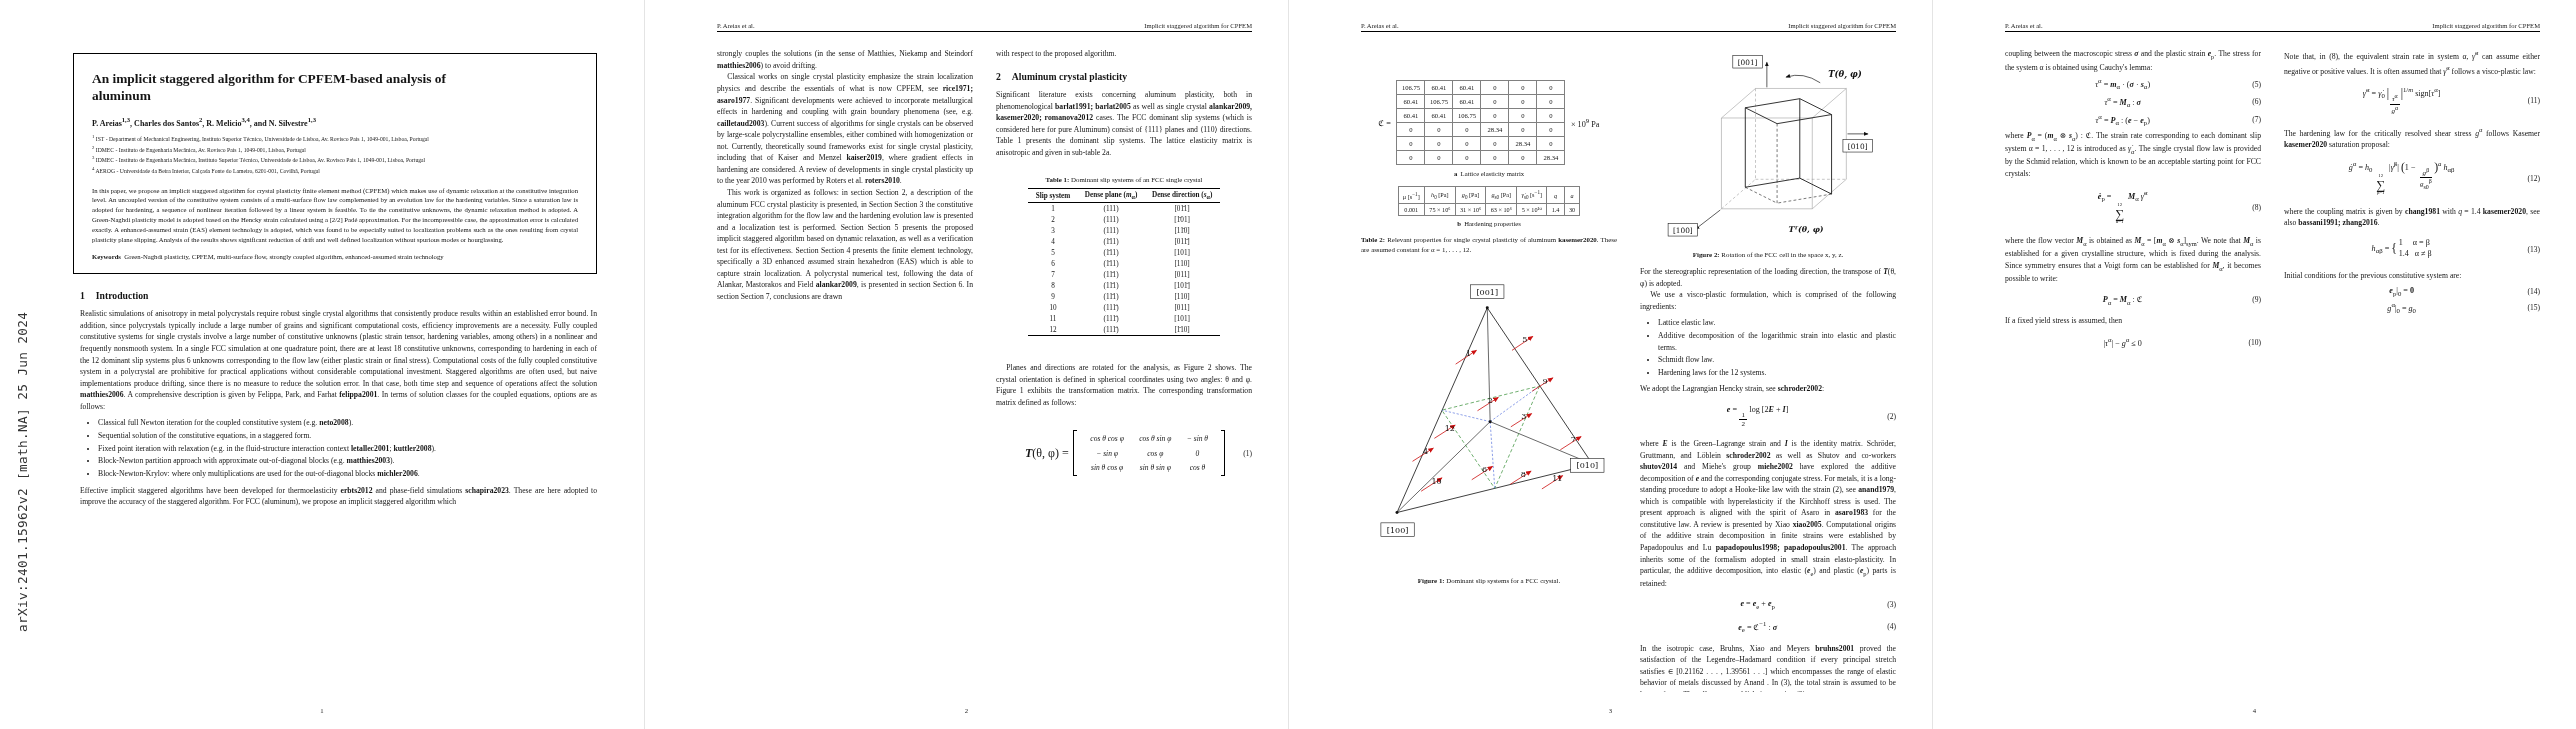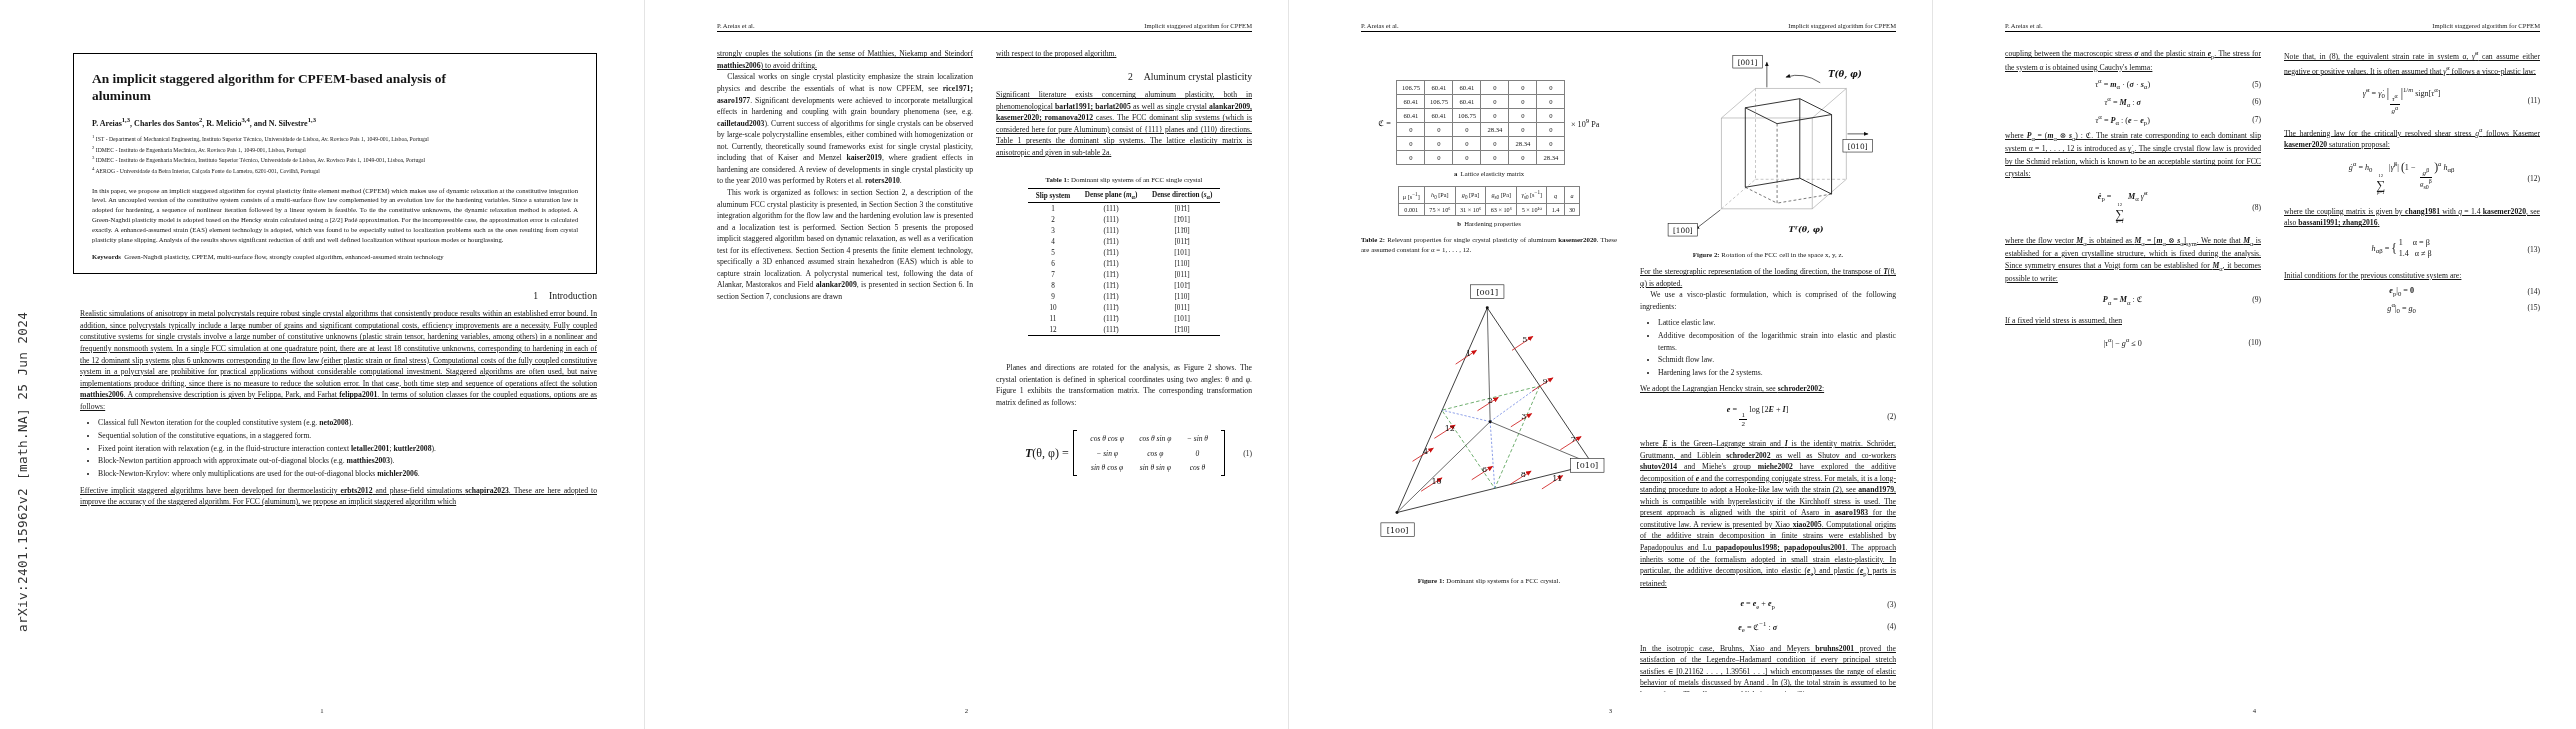--- a/index.html
+++ b/index.html
@@ -12,24 +12,24 @@
   
   .arxiv { position: absolute; top: 632px; left: 14.6px; transform: rotate(-90deg); transform-origin: left top;
            white-space: nowrap; font-family: "DejaVu Sans Mono", monospace; font-size: 12.8px; color: #333; letter-spacing: 0.3px; }
   .titlebox { margin: 53px 47px 0 73px; border: 1.2px solid #000; padding: 16px 18px 11px 18px; }
   .title { font-size: 13.4px; font-weight: bold; line-height: 1.3; max-width: 389px; }
   .authors { margin-top: 11px; font-size: 8px; font-weight: bold; }
   .affils { margin-top: 5.5px; font-size: 5.7px; line-height: 1.55; color: #222; }
   .abstract { margin-top: 9.7px; font-size: 6.7px; line-height: 1.48; text-align: justify; }
   .keywords { margin-top: 7.3px; font-size: 6.7px; line-height: 1.45; }
   .body1 { margin: 16px 47px 0 80px; }
-  .h2 { font-size: 9.7px; font-weight: normal; margin: 11px 0 7.3px 0; text-align: right; }
+  .h2 { font-size: 9.7px; font-weight: bold; margin: 11px 0 7.3px 0; }
   .h2n { margin-right: 11px; }
   .p { font-size: 7.7px; line-height: 1.5; text-align: justify; text-indent: 10.3px; }
-  .noind { text-indent: 0; text-decoration: underline; }
+  .noind { text-indent: 0; }
   .blist { margin: 4.9px 0 4.9px 18px; }
   .bi { font-size: 7.7px; line-height: 1.5; text-align: justify; margin: 1.2px 0; }
   .pgnum { position: absolute; bottom: 14.6px; left: 0; right: 0; text-align: center; font-size: 6.7px; color: #222; }
 
   
   .pagehead { display: flex; justify-content: space-between; margin: 22px 36px 0 72px;
               font-size: 6.6px; color: #222; border-bottom: 0.6px solid #000; padding-bottom: 2.4px; }
   .cols { display: flex; gap: 23px; margin: 16px 36px 0 72px; height: 644px; overflow: hidden; }
   .col { width: 256px; }
   .tcap { font-size: 6.9px; line-height: 1.45; text-align: center; margin: 16px 0 3.6px 0; }
@@ -438,21 +438,21 @@
           </svg>
           <figcaption class="fcap"><b>Figure 2:</b> Rotation of the FCC cell in the space x, y, z.</figcaption>
         </figure>
         <p class="p noind" style="margin-top:8.5px">For the stereographic representation of the loading direction, the transpose of <b><i>T</i></b>(θ, φ) is adopted.</p>
         <p class="p">We use a visco-plastic formulation, which is comprised of the following ingredients:</p>
         <ul class="blist">
 
         <li class="bi">Lattice elastic law.</li>
             <li class="bi">Additive decomposition of the logarithmic strain into elastic and plastic terms.</li>
             <li class="bi">Schmidt flow law.</li>
-            <li class="bi">Hardening laws for the 2 systems.</li>
+            <li class="bi">Hardening laws for the 12 systems.</li>
           </ul>
         <p class="p noind">We adopt the Lagrangian Hencky strain, see <b>schroder2002</b>:</p>
         <div class="eq">
           <div class="ebody"><b><i>e</i></b> = <span class="frac">
                 <span>1</span>
                 <span>2</span>
               </span> log [2<b><i>E</i></b> + <b><i>I</i></b>]</div>
           <span class="enum">(2)</span>
         </div>
         <p class="p noind">where <b><i>E</i></b> is the Green–Lagrange strain and <b><i>I</i></b> is the identity matrix. Schröder, Gruttmann, and Löblein <b>schroder2002</b> as well as Shutov and co-workers <b>shutov2014</b> and Miehe's group <b>miehe2002</b> have explored the additive decomposition of <b><i>e</i></b> and the corresponding conjugate stress. For metals, it is a long-standing procedure to adopt a Hooke-like law with the strain (2), see <b>anand1979</b>, which is compatible with hyperelasticity if the Kirchhoff stress is used. The present approach is aligned with the spirit of Asaro in <b>asaro1983</b> for the constitutive law. A review is presented by Xiao <b>xiao2005</b>. Computational origins of the additive strain decomposition in finite strains were established by Papadopoulus and Lu <b>papadopoulus1998; papadopoulus2001</b>. The approach inherits some of the formalism adopted in small strain elasto-plasticity. In particular, the additive decomposition, into elastic (<b><i>e</i></b><sub>e</sub>) and plastic (<b><i>e</i></b><sub>p</sub>) parts is retained:</p>

